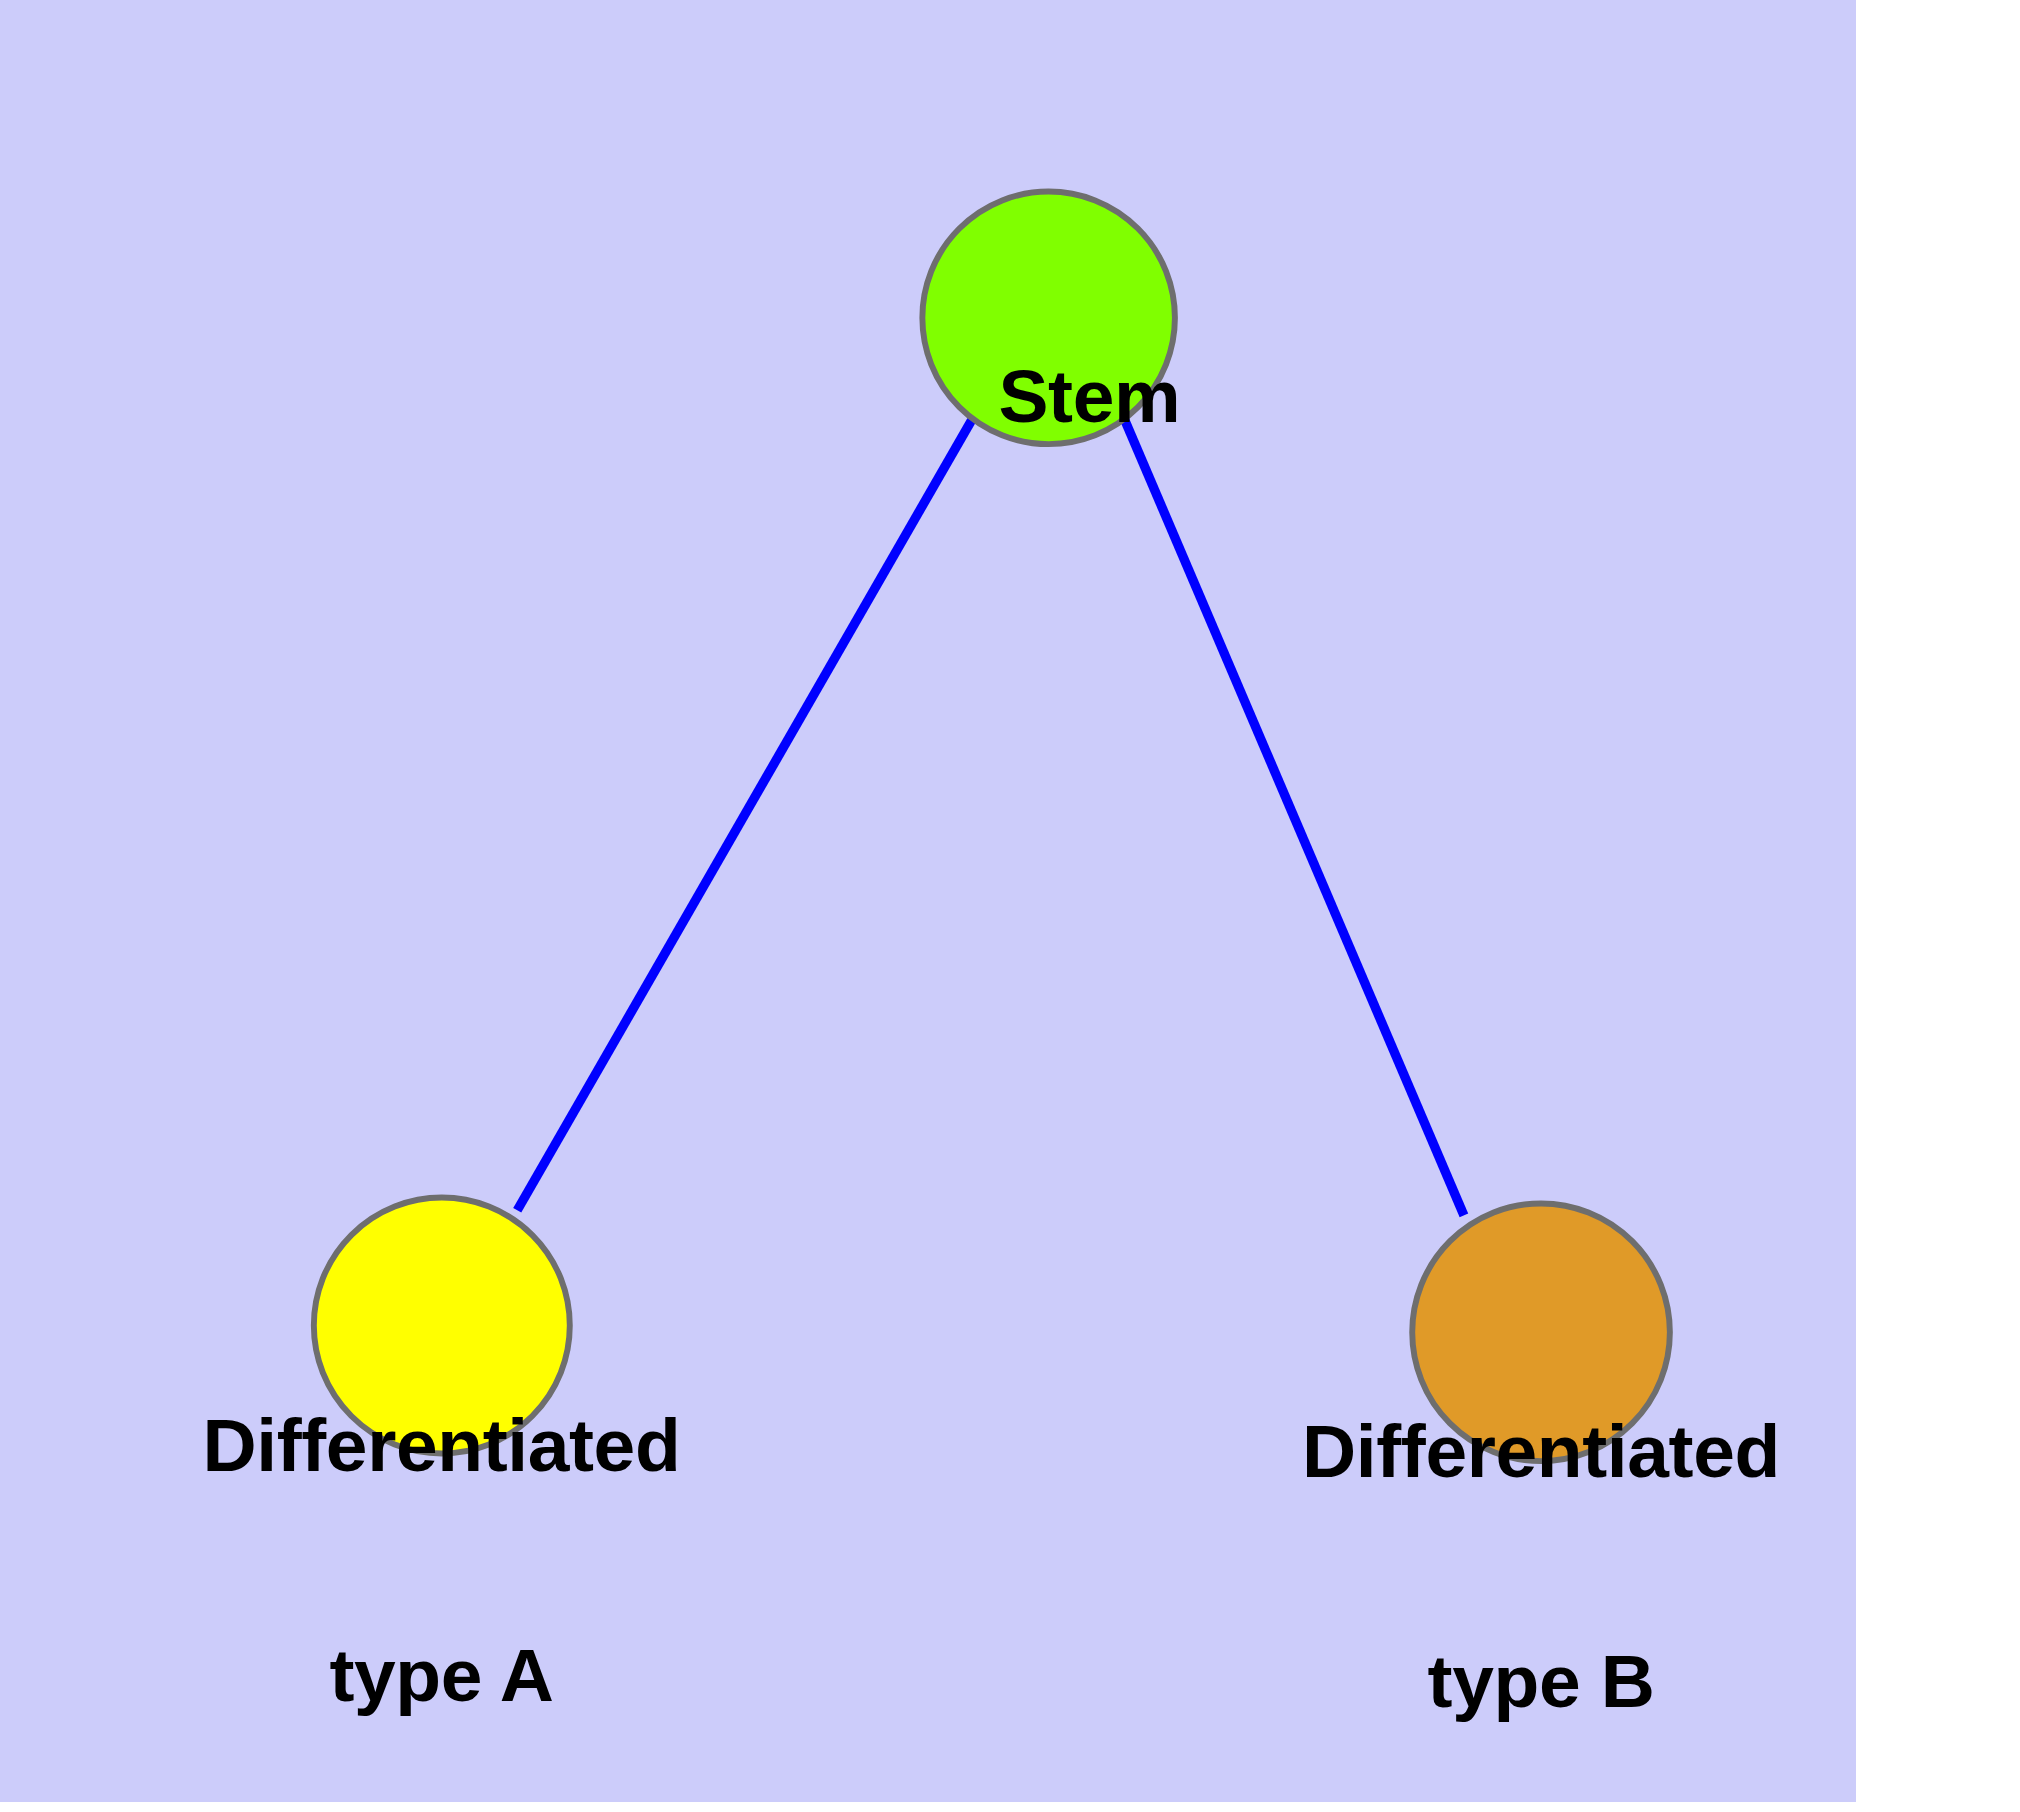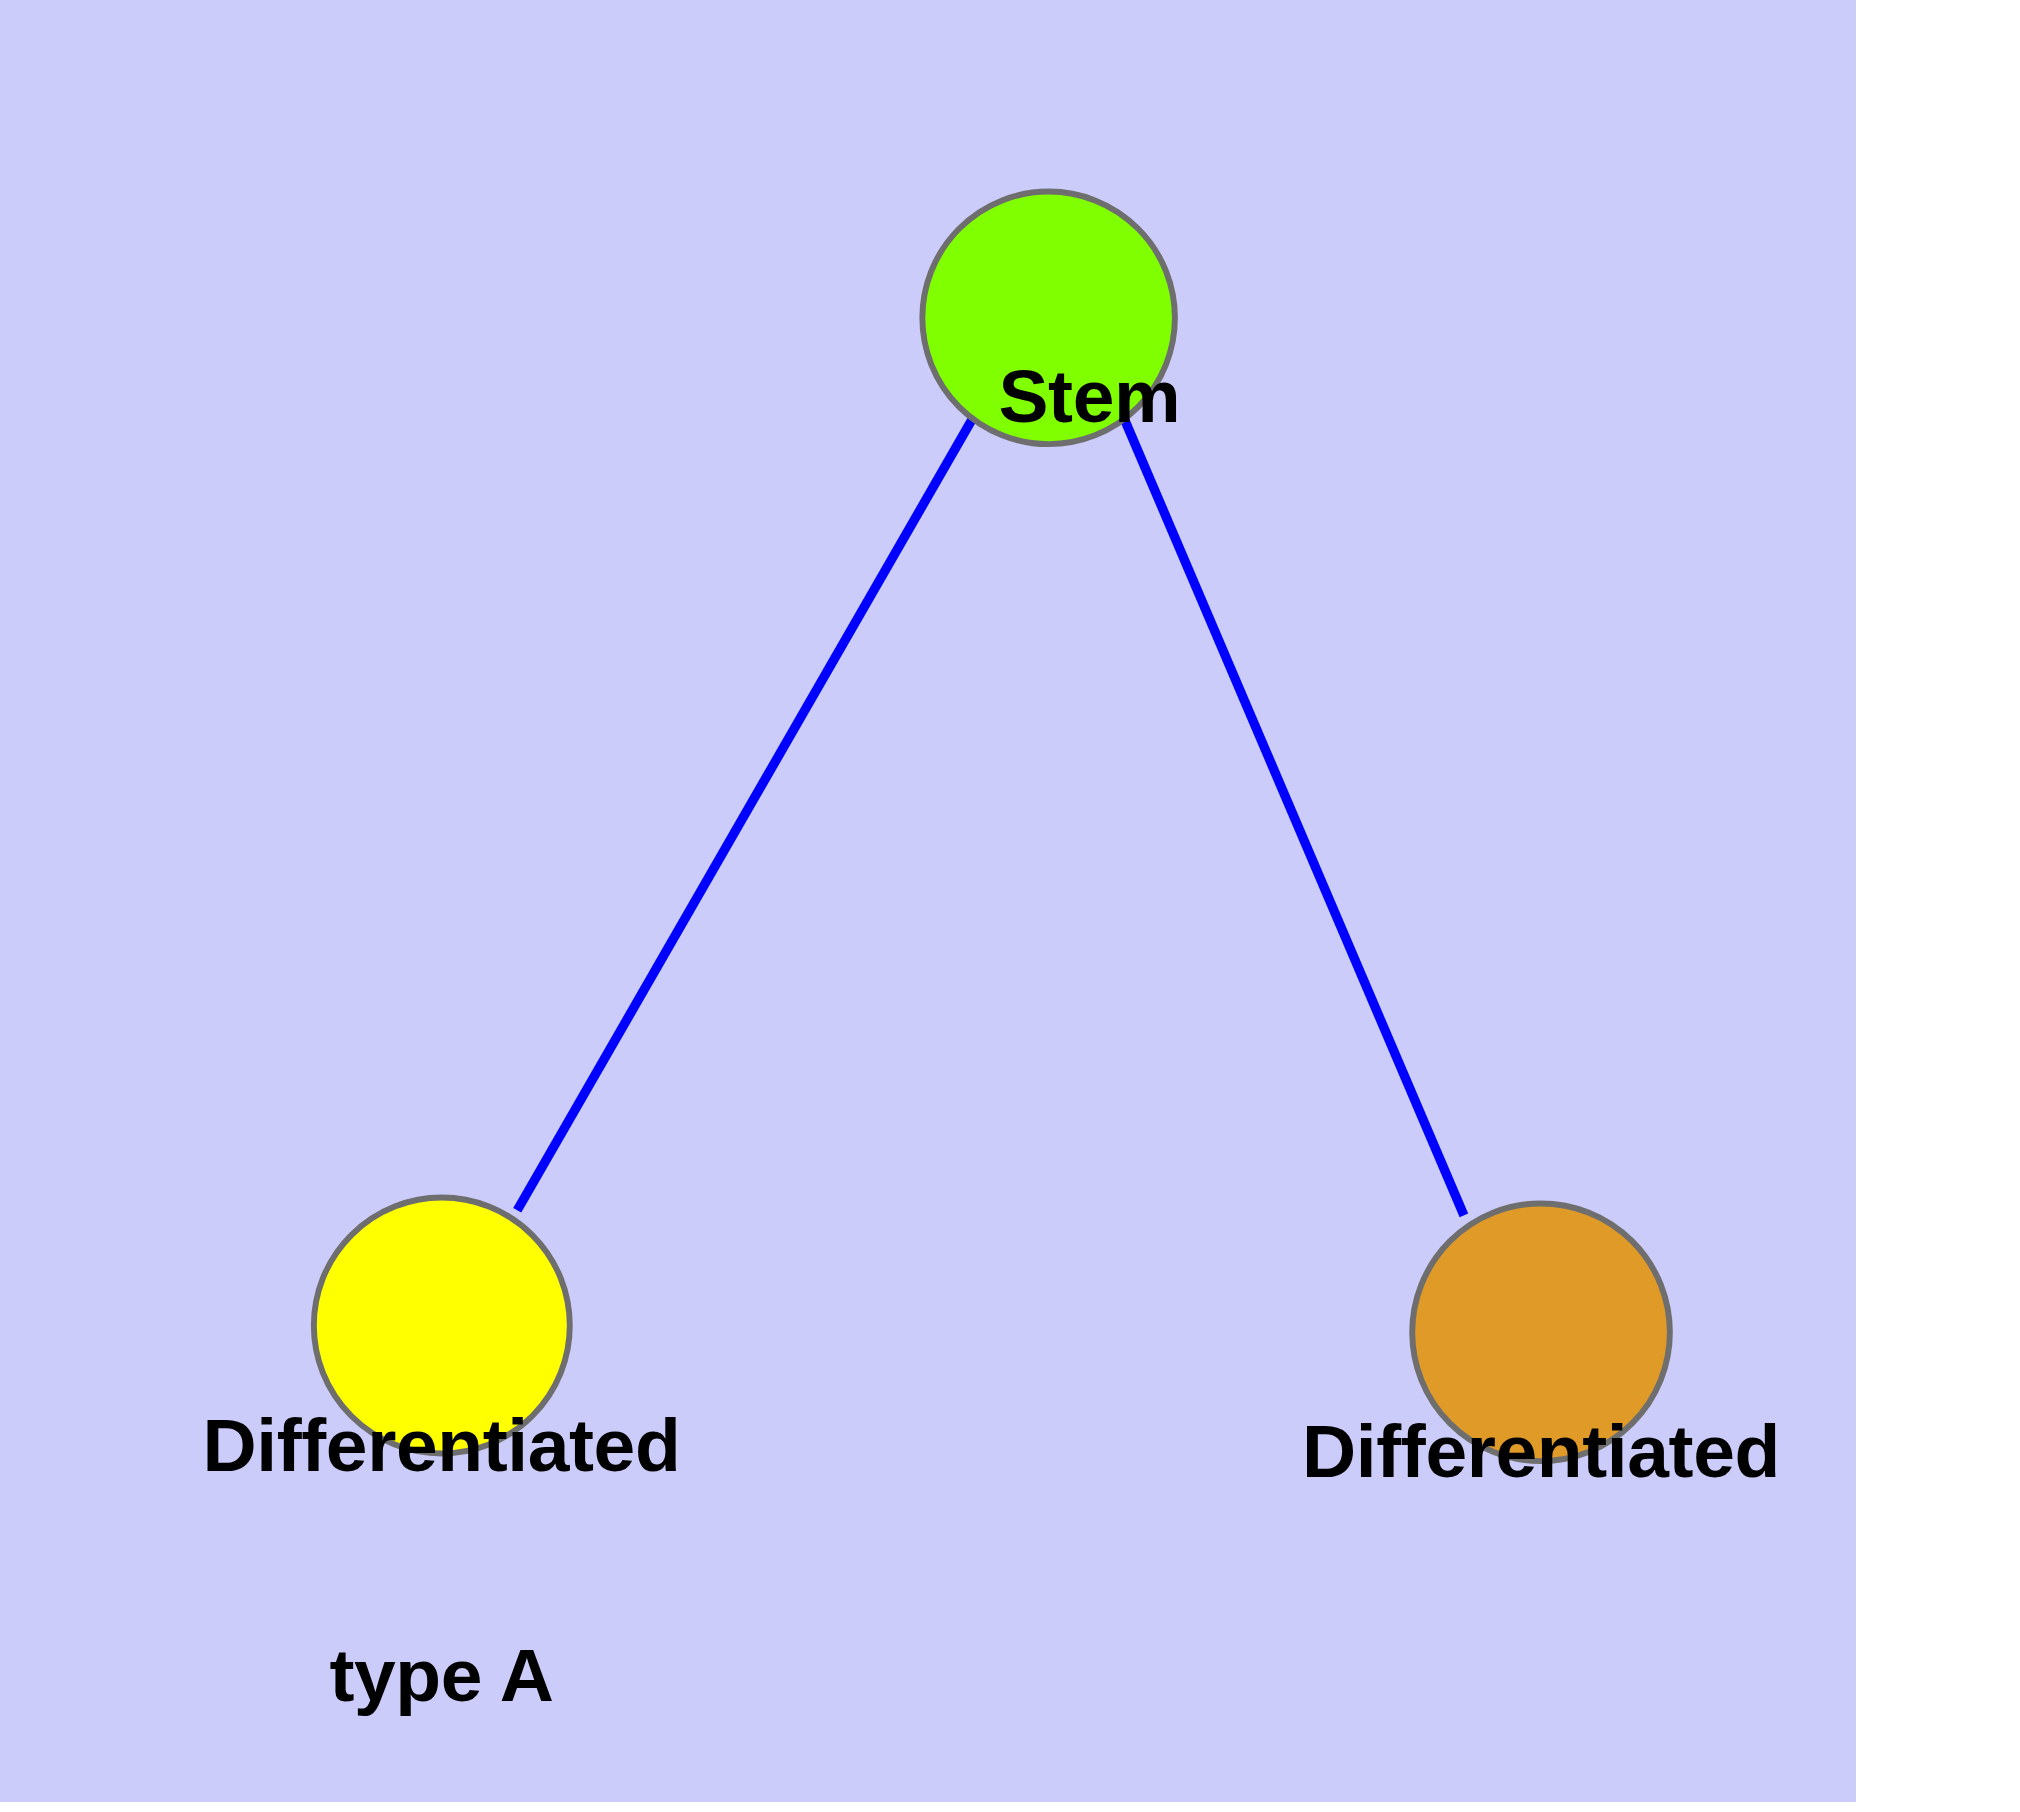--- a/index.html
+++ b/index.html
@@ -88,16 +88,17 @@
     <span>Stem</span>
   </div>
 
   <div class="node-label" id="label-diff-a" style="color: rgb(0, 0, 0);">
     <div>Differentiated</div>
     <div>type A</div>
   </div>
 
   <div class="node-label" id="label-diff-b" style="color: rgb(0, 0, 0);">
     <div>Differentiated</div>
+    <div>type B</div>
   </div>
 
 </div>
 
 
 </body></html>

